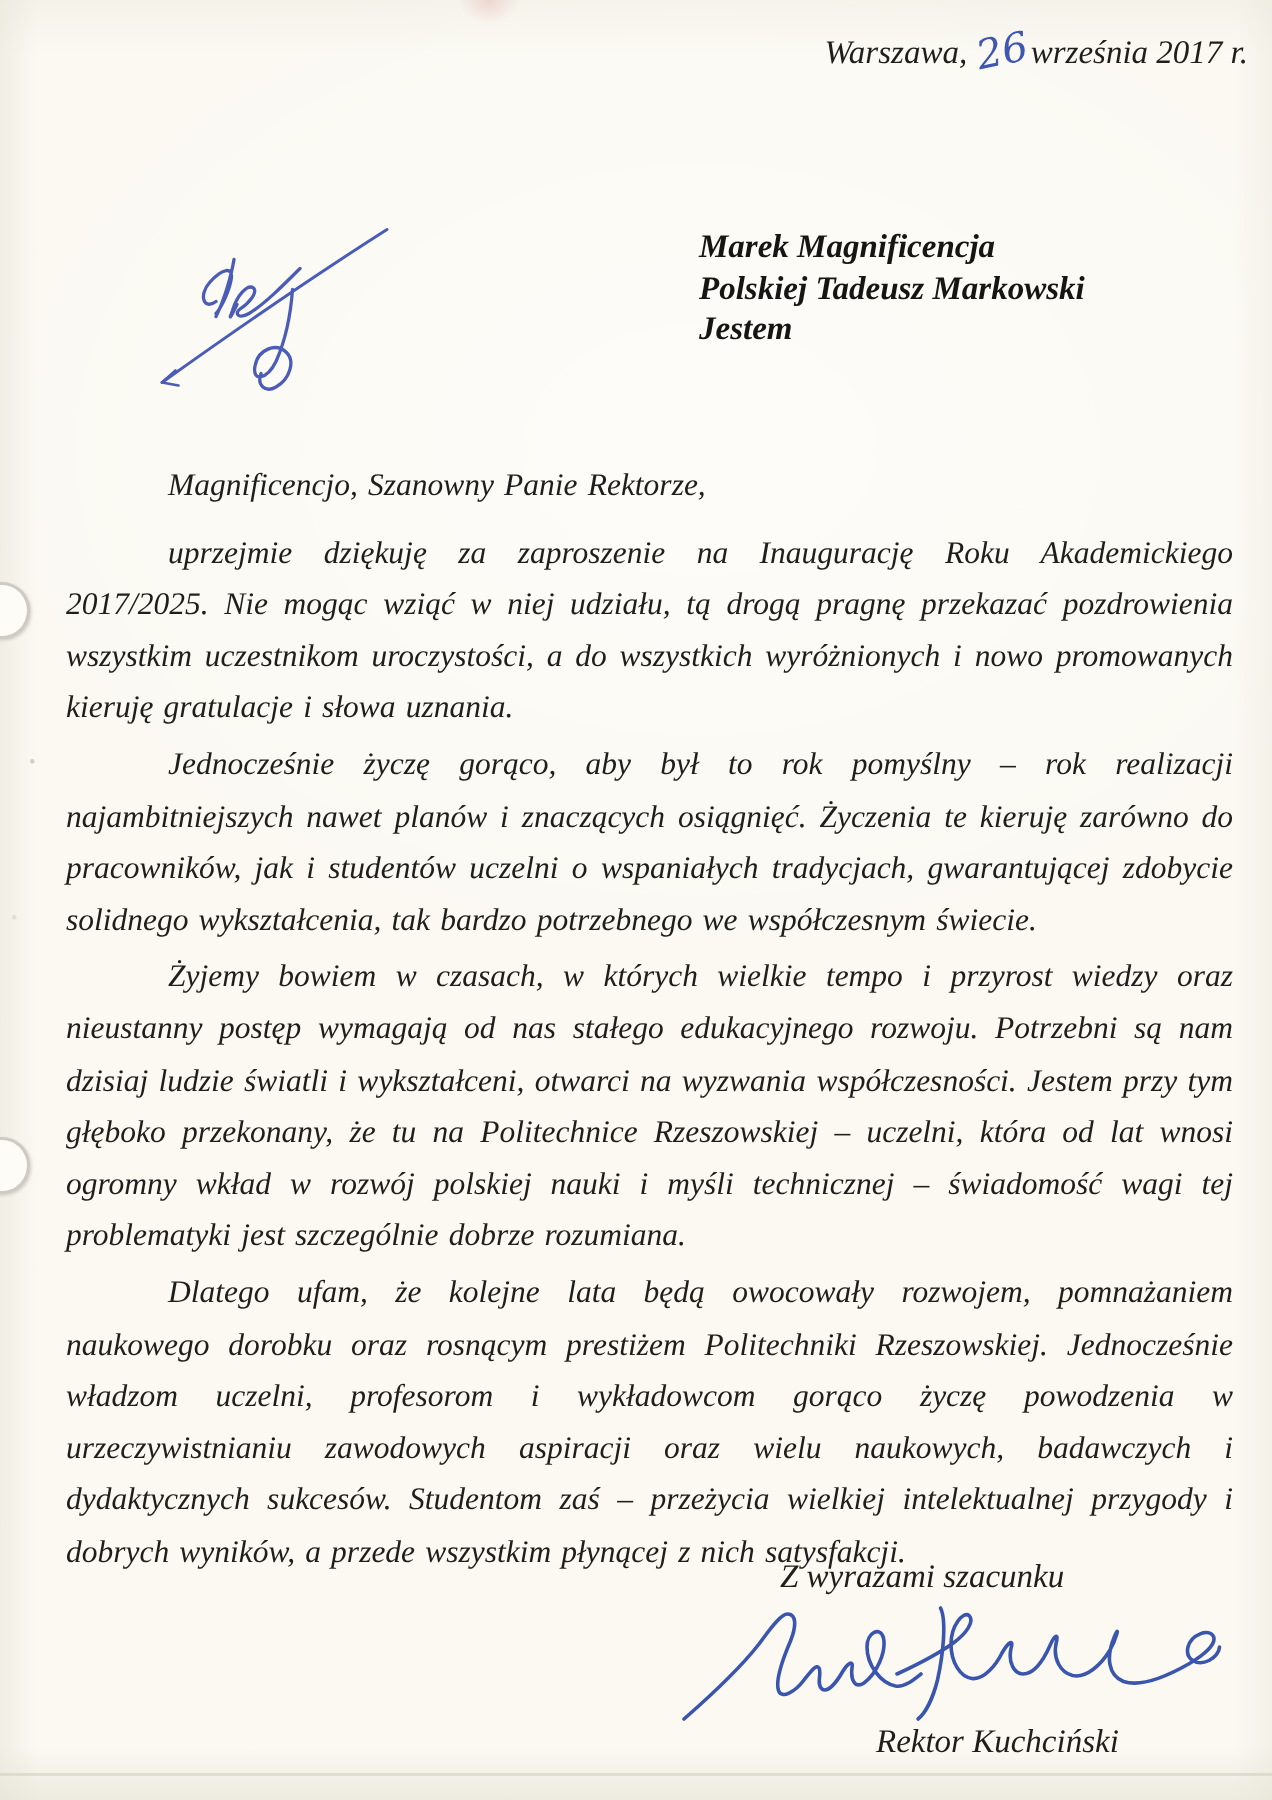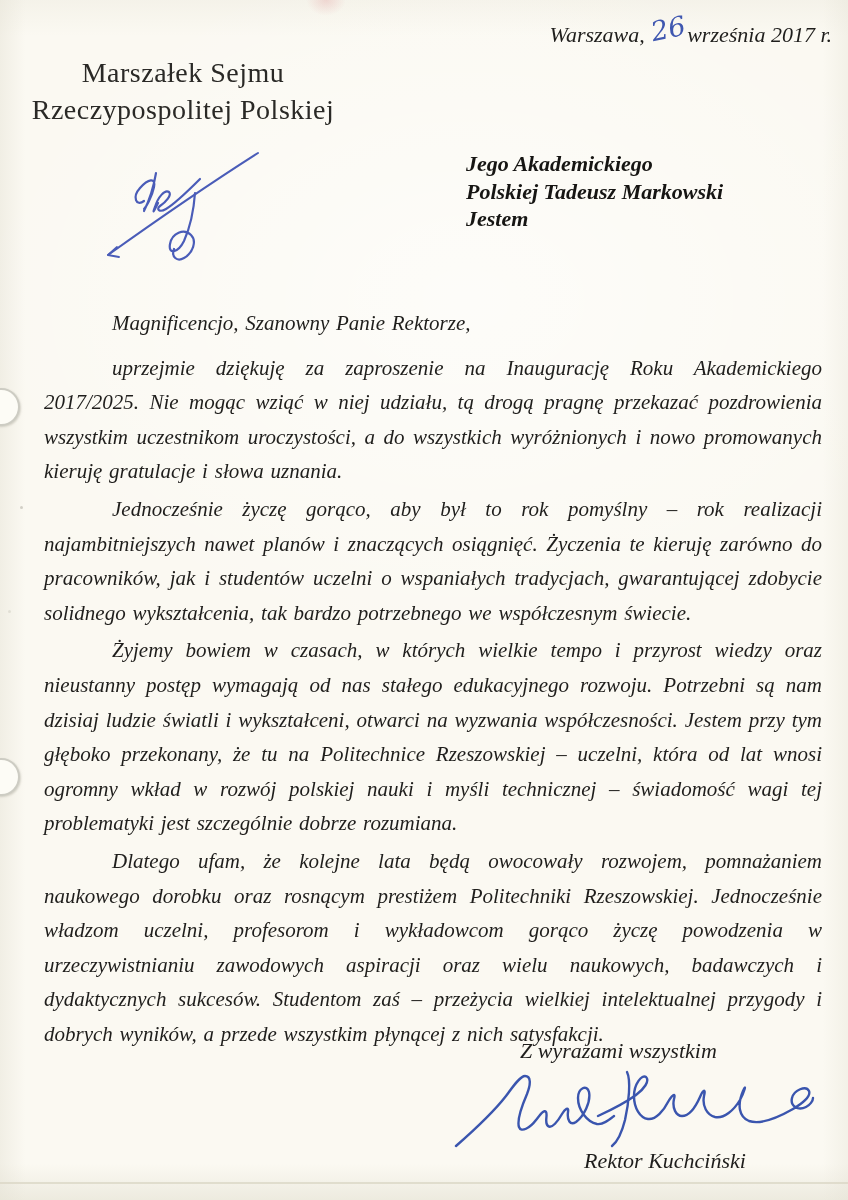--- a/index.html
+++ b/index.html
@@ -12,21 +12,21 @@
     background-image:
       radial-gradient(ellipse 700px 500px at 55% 25%, rgba(255,255,255,.55), rgba(255,255,255,0) 70%),
       linear-gradient(to right, rgba(228,225,212,.45), rgba(228,225,212,0) 3%, rgba(228,225,212,0) 97%, rgba(228,225,212,.35)),
       linear-gradient(to bottom, rgba(235,232,220,.4), rgba(235,232,220,0) 3%, rgba(235,232,220,0) 97%, rgba(220,217,200,.45));
     font-family:"Liberation Serif","DejaVu Serif",serif;
     color:#1f1e1c;
   }
   .date-line{
     position:absolute;top:22px;right:16px;
     font-style:italic;font-size:22px;white-space:nowrap;
-    display:flex;align-items:flex-start;
+    display:flex;align-items:flex-end;
   }
   .date-day{
     display:inline-block;
     font-family:"DejaVu Serif",serif;
     font-style:italic;font-size:27px;line-height:1;
     color:#3f57b0;
     transform:rotate(-12deg);
     margin:-7px 2px 0 6px;
   }
   .letterhead{
@@ -91,50 +91,46 @@
   <div class="scan-edge-bottom"></div>
   <div class="speck" style="left:20px;top:506px;"></div>
   <div class="speck" style="left:8px;top:610px;opacity:.5;"></div>
 
   <div class="date-line">
     <span>Warszawa,</span>
     <span class="date-day">26</span>
     <span>września 2017 r.</span>
   </div>
 
-  <div class="letterhead">
-    <div>Marszałek Sejmu</div>
-    <div>Rzeczypospolitej Polskiej</div>
-  </div>
 
   <svg class="paraph" width="178" height="198" viewBox="0 0 178 198">
     <g fill="none" stroke="#4a5cb8" stroke-linecap="round" stroke-linejoin="round">
       <path d="M166,10 Q100,52 16,112" stroke-width="2"></path>
       <path d="M16,112 l9,-8 m-9,8 l11,2" stroke-width="1.8"></path>
       <path d="M64,30 C62,42 57,58 52,68 M52,58 C44,64 40,54 48,45 C56,36 64,34 62,44 C60,54 54,64 52,66
                M66,60 C62,68 60,72 63,64 C66,54 73,46 77,49 C80,52 74,59 68,63 C64,66 67,70 74,66 C84,60 96,48 108,36" stroke-width="2.2"></path>
       <path d="M103,50 C102,64 100,80 92,98 C86,110 76,112 78,101 C80,90 92,85 99,92 C105,98 101,110 92,115 C85,119 79,114 82,106" stroke-width="2.2"></path>
     </g>
   </svg>
 
   <div class="recipient">
-    <div>Jego Akademickiego</div>
+    <div>Marek Magnificencja</div>
     <div>Polskiej Tadeusz Markowski</div>
     <div>Jestem</div>
   </div>
 
   <div class="letter-body">
     <div class="greeting">Magnificencjo, Szanowny Panie Rektorze,</div>
     <p>uprzejmie dziękuję za zaproszenie na Inaugurację Roku Akademickiego 2017/2025. Nie mogąc wziąć w niej udziału, tą drogą pragnę przekazać pozdrowienia wszystkim uczestnikom uroczystości, a do wszystkich wyróżnionych i nowo promowanych kieruję gratulacje i słowa uznania.</p>
     <p>Jednocześnie życzę gorąco, aby był to rok pomyślny – rok realizacji najambitniejszych nawet planów i znaczących osiągnięć. Życzenia te kieruję zarówno do pracowników, jak i studentów uczelni o wspaniałych tradycjach, gwarantującej zdobycie solidnego wykształcenia, tak bardzo potrzebnego we współczesnym świecie.</p>
     <p>Żyjemy bowiem w czasach, w których wielkie tempo i przyrost wiedzy oraz nieustanny postęp wymagają od nas stałego edukacyjnego rozwoju. Potrzebni są nam dzisiaj ludzie światli i wykształceni, otwarci na wyzwania współczesności. Jestem przy tym głęboko przekonany, że tu na Politechnice Rzeszowskiej – uczelni, która od lat wnosi ogromny wkład w rozwój polskiej nauki i myśli technicznej – świadomość wagi tej problematyki jest szczególnie dobrze rozumiana.</p>
     <p>Dlatego ufam, że kolejne lata będą owocowały rozwojem, pomnażaniem naukowego dorobku oraz rosnącym prestiżem Politechniki Rzeszowskiej. Jednocześnie władzom uczelni, profesorom i wykładowcom gorąco życzę powodzenia w urzeczywistnianiu zawodowych aspiracji oraz wielu naukowych, badawczych i dydaktycznych sukcesów. Studentom zaś – przeżycia wielkiej intelektualnej przygody i dobrych wyników, a przede wszystkim płynącej z nich satysfakcji.</p>
   </div>
 
-  <div class="closing">Z wyrazami wszystkim</div>
+  <div class="closing">Z wyrazami szacunku</div>
 
   <svg class="signature" width="372" height="94" viewBox="0 0 372 94">
     <g fill="none" stroke="#3a55ae" stroke-width="2.4" stroke-linecap="round" stroke-linejoin="round">
       <path d="M8,82 C24,68 44,50 58,32 C64,24 72,12 77,12 C83,12 83,20 79,30
                C73,44 69,57 71,63 C73,69 82,64 88,56 C92,51 96,45 98,48
                C100,51 96,59 100,62 C104,65 110,57 114,50 C117,45 121,42 120,48
                C119,56 122,62 128,58 C136,52 143,38 141,28 C139,20 130,24 130,34
                C130,46 139,58 149,60 C155,61 161,56 166,52"></path>
       <path d="M179,8 C183,16 181,38 177,56 C174,68 169,78 164,82"></path>
       <path d="M150,52 C163,46 177,39 188,31 C196,25 202,17 198,13 C194,10 186,20 186,32

